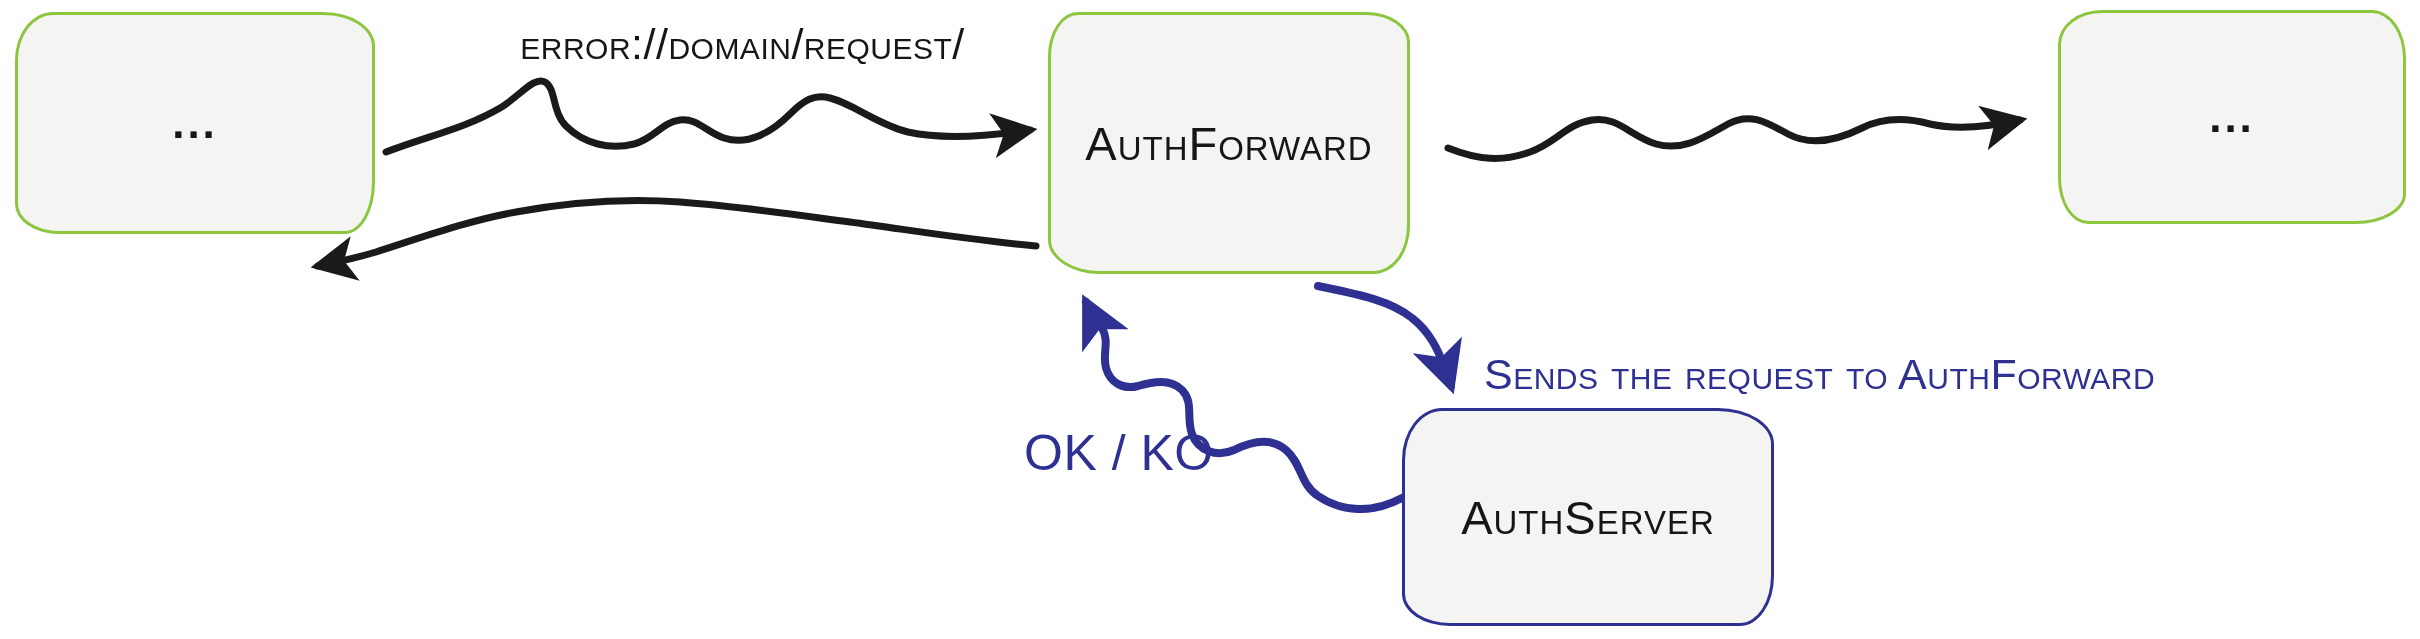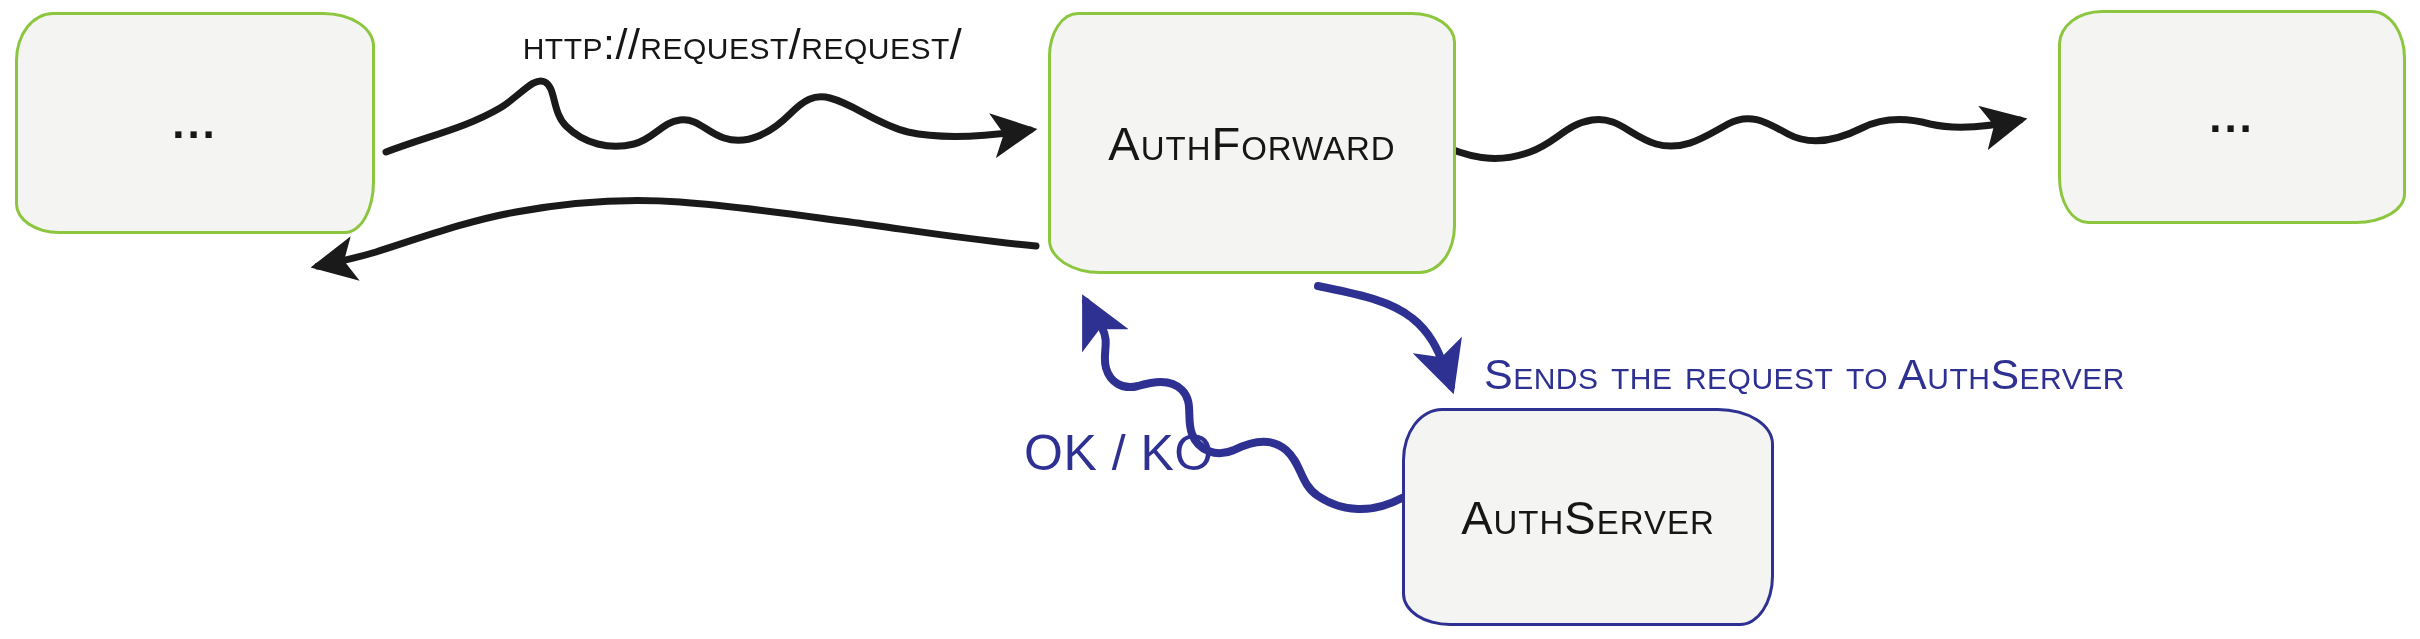--- a/index.html
+++ b/index.html
@@ -109,33 +109,33 @@
              C 1170 378, 1152 382, 1138 386
              C 1122 390, 1110 382, 1106 368
              C 1102 354, 1110 342, 1102 328
              C 1096 316, 1090 310, 1086 302"></path>
   </svg>
 
   <div class="node green box-left" style="left:15px; top:12px; width:360px; height:222px;">
     <span class="dots">...</span>
   </div>
 
-  <div class="node green box-authforward" style="left:1048px; top:12px; width:408px; height:262px;">
+  <div class="node green box-authforward" style="left:1048px; top:12px; width:362px; height:262px;">
     <span class="node-label">AuthForward</span>
   </div>
 
   <div class="node green box-right" style="left:2058px; top:10px; width:348px; height:214px;">
     <span class="dots">...</span>
   </div>
 
   <div class="node blue box-authserver" style="left:1402px; top:408px; width:372px; height:218px;justify-content:center;">
     <span class="node-label">AuthServer</span>
   </div>
 
-  <div class="edge-label" style="left:470px; top:20px; width:545px; text-align:center;">http://request/request/</div>
+  <div class="edge-label" style="left:470px; top:20px; width:545px; text-align:center;">error://domain/request/</div>
 
 
 
-  <div class="edge-label blue-text" style="left:1484px; top:350px;">Sends the request to AuthServer</div>
+  <div class="edge-label blue-text" style="left:1484px; top:350px;">Sends the request to AuthForward</div>
 
   <div class="edge-label blue-text okko" style="left:1024px; top:424px;">OK / KO</div>
 
 </div>
 
 </body></html>

